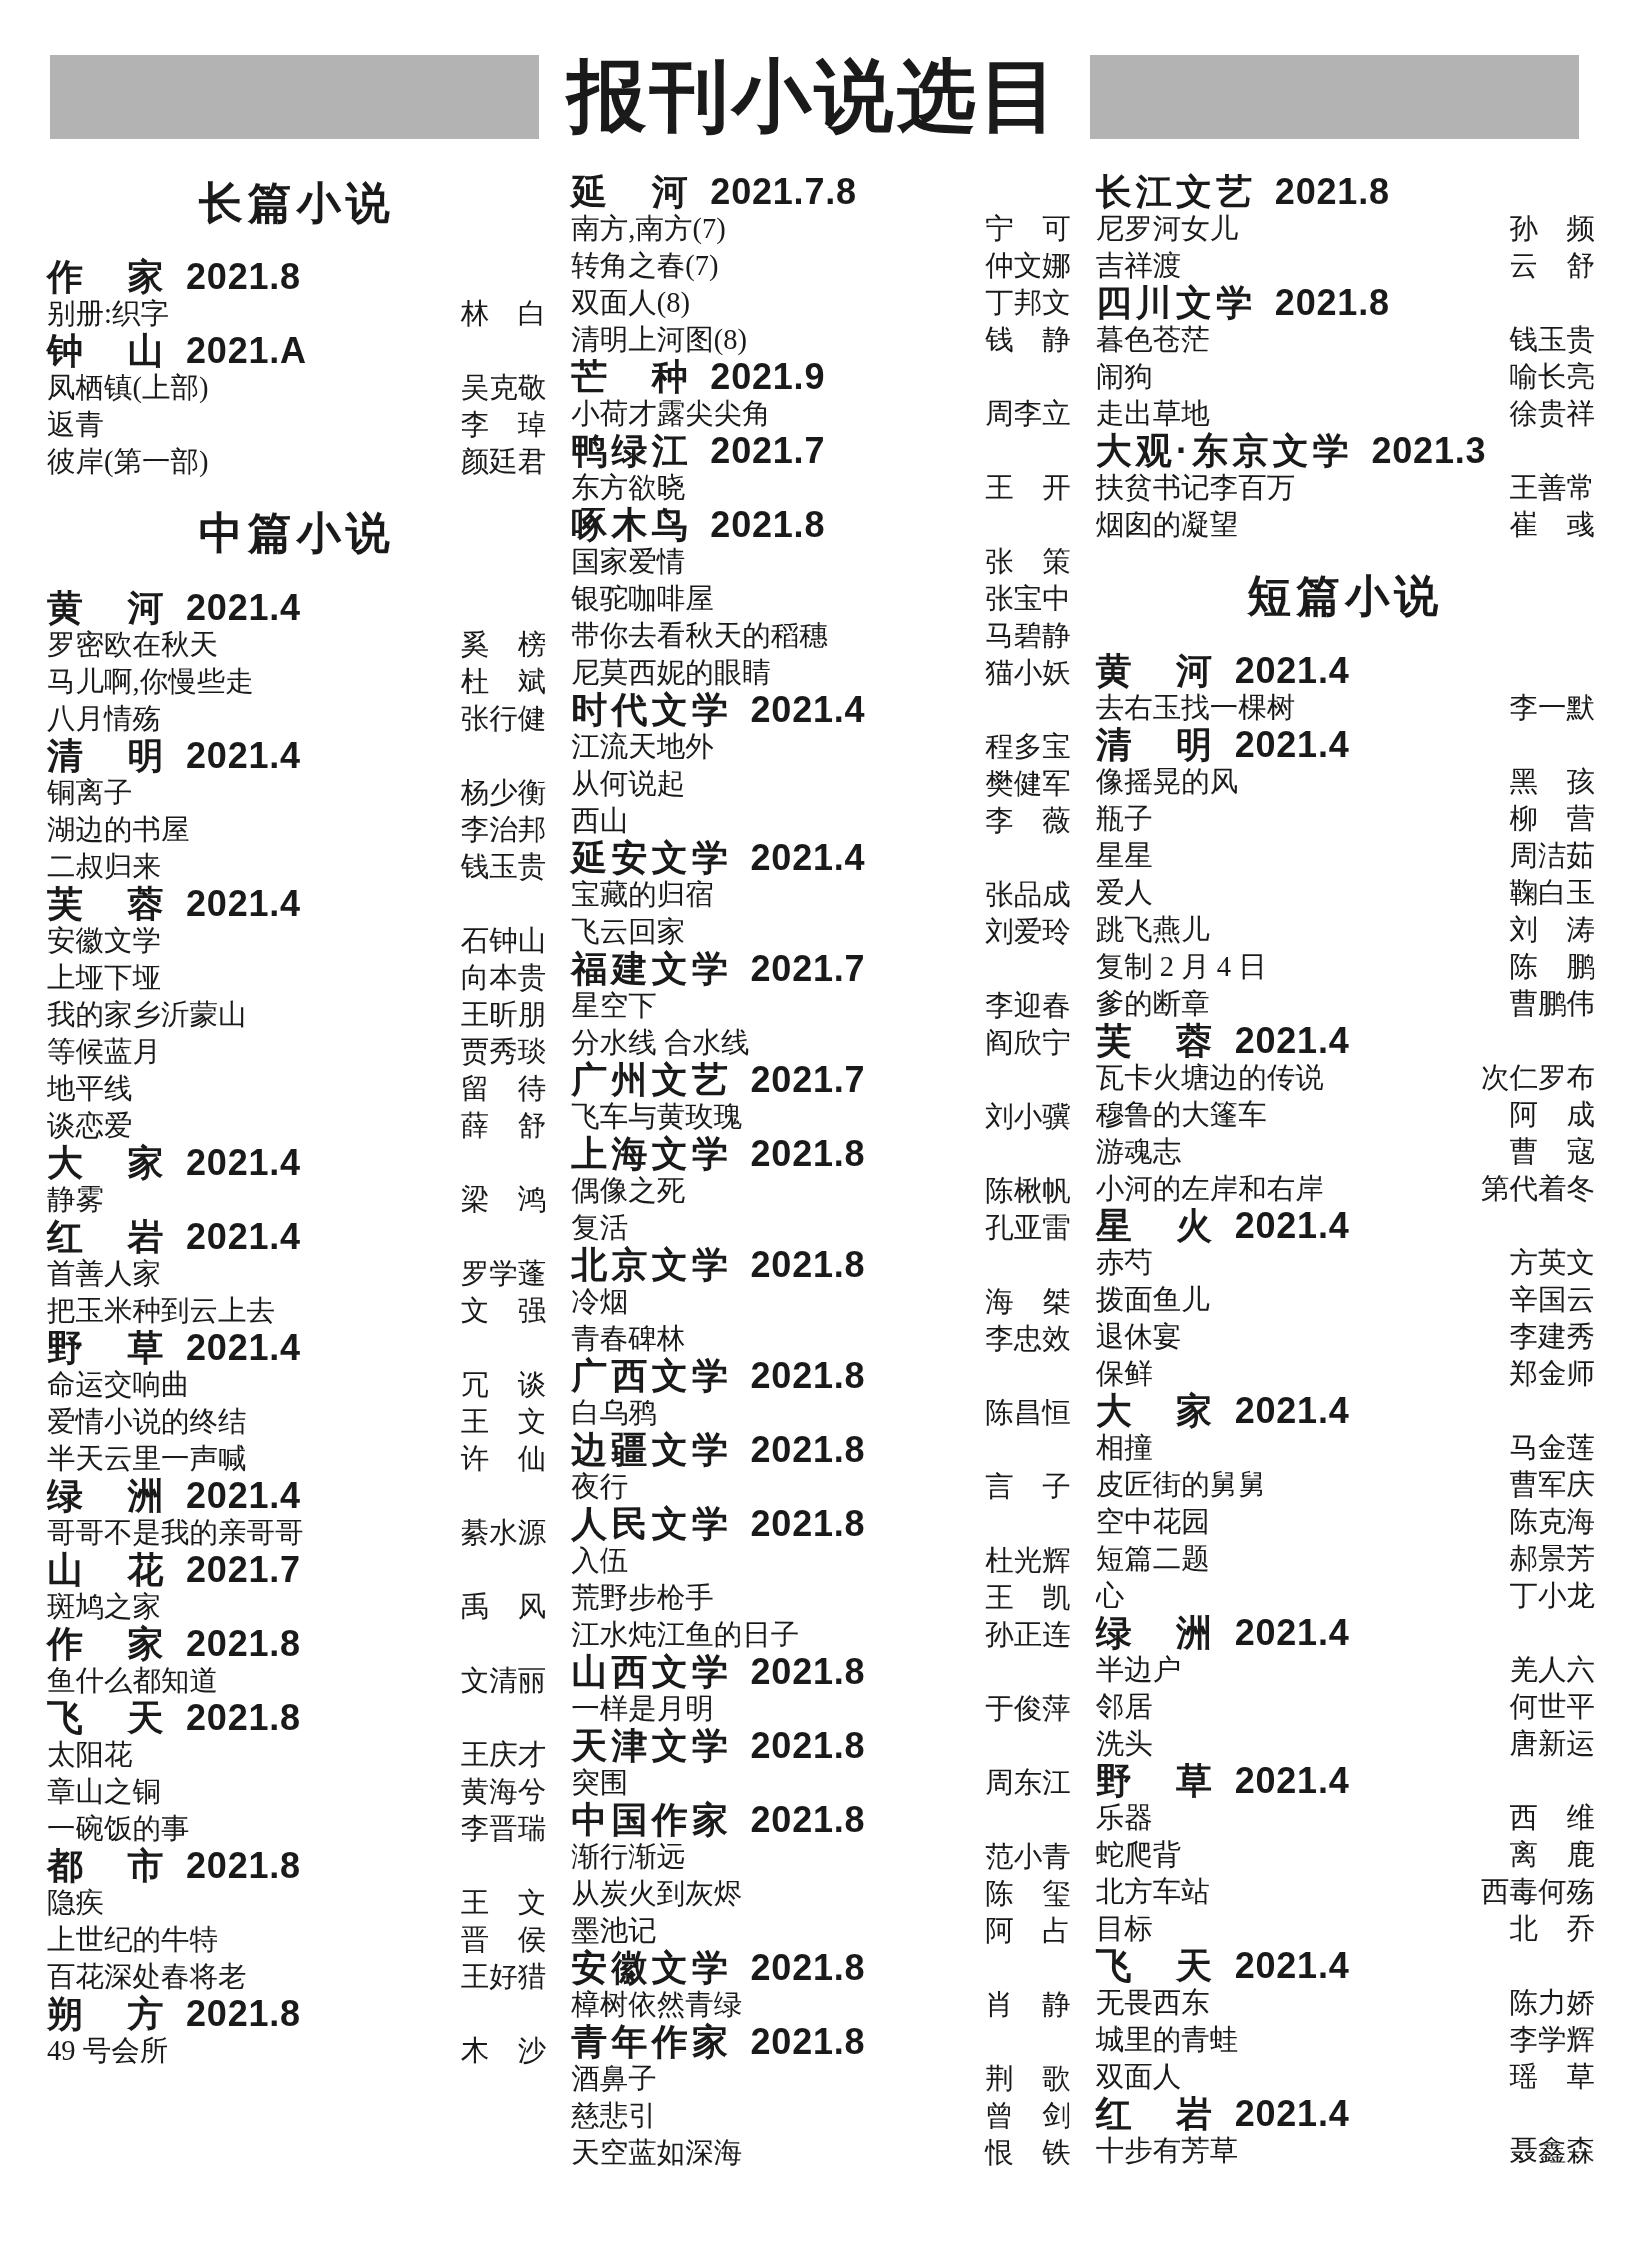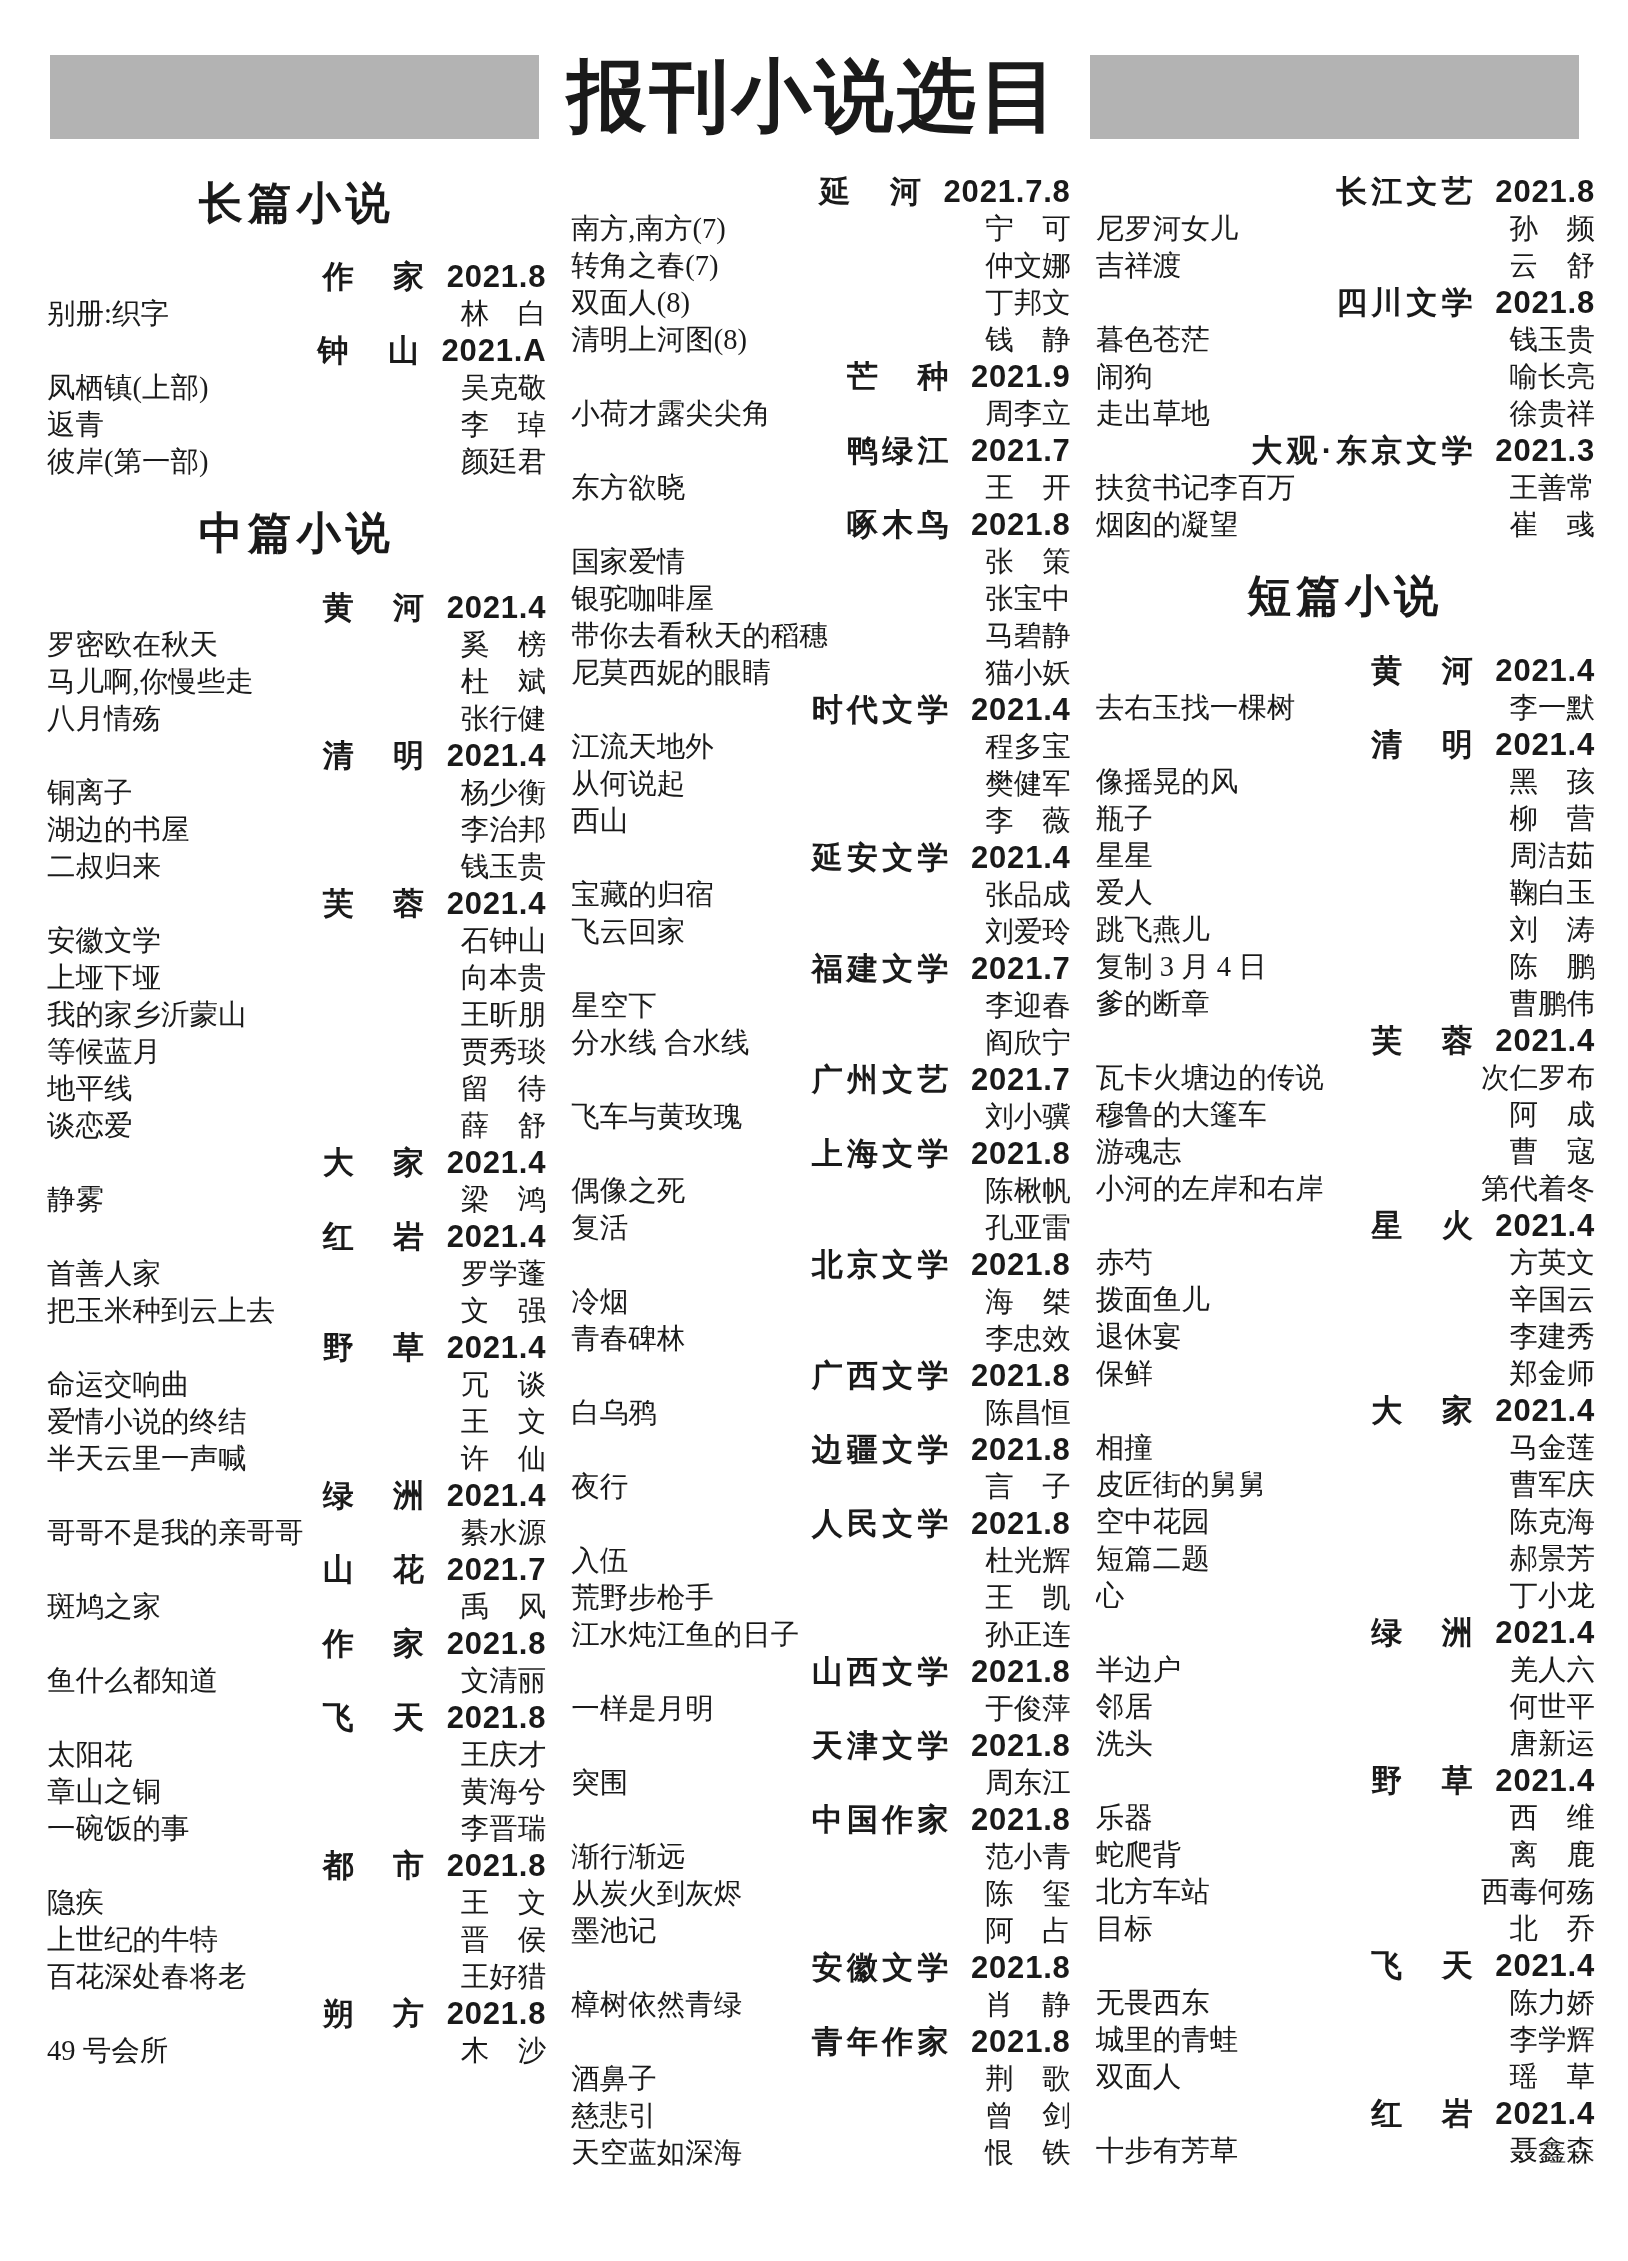--- a/index.html
+++ b/index.html
@@ -19,21 +19,21 @@
   .columns{display:flex;gap:25px;padding:34px 34px 0 47px;align-items:flex-start;}
   .col{flex:1;min-width:0;}
   .section{
     font-family:"Liberation Sans","DejaVu Sans",sans-serif;
     font-weight:700;font-size:44px;line-height:55px;text-align:center;
     letter-spacing:5px;margin:25px 0 28.5px;
   }
   .col > .section:first-child{margin-top:1.7px;}
   .mag{
     font-family:"Liberation Sans","DejaVu Sans",sans-serif;
-    font-weight:700;font-size:31px;line-height:37px;text-align:right;white-space:nowrap;
+    font-weight:700;font-size:36px;line-height:37px;text-align:left;white-space:nowrap;
   }
   .mname{letter-spacing:4.2px;}
   .issue{margin-left:18.4px;letter-spacing:0.8px;}
   .entry{display:flex;justify-content:space-between;align-items:baseline;font-size:28.5px;line-height:37px;}
   .etitle{white-space:nowrap;overflow:hidden;}
   .eauthor{white-space:nowrap;text-align:right;flex-shrink:0;margin-left:10px;}
 </style>
 </head>
 <body>
 
@@ -407,21 +407,21 @@
         </div>
         <div class="entry">
           <span class="etitle">爱人</span>
           <span class="eauthor">鞠白玉</span>
         </div>
         <div class="entry">
           <span class="etitle">跳飞燕儿</span>
           <span class="eauthor">刘　涛</span>
         </div>
         <div class="entry">
-          <span class="etitle">复制 3 月 4 日</span>
+          <span class="etitle">复制 2 月 4 日</span>
           <span class="eauthor">陈　鹏</span>
         </div>
         <div class="entry">
           <span class="etitle">爹的断章</span>
           <span class="eauthor">曹鹏伟</span>
         </div>
         <div class="mag"><span class="mname">芙　蓉</span><span class="issue">2021.4</span></div>
         <div class="entry">
           <span class="etitle">瓦卡火塘边的传说</span>
           <span class="eauthor">次仁罗布</span>

